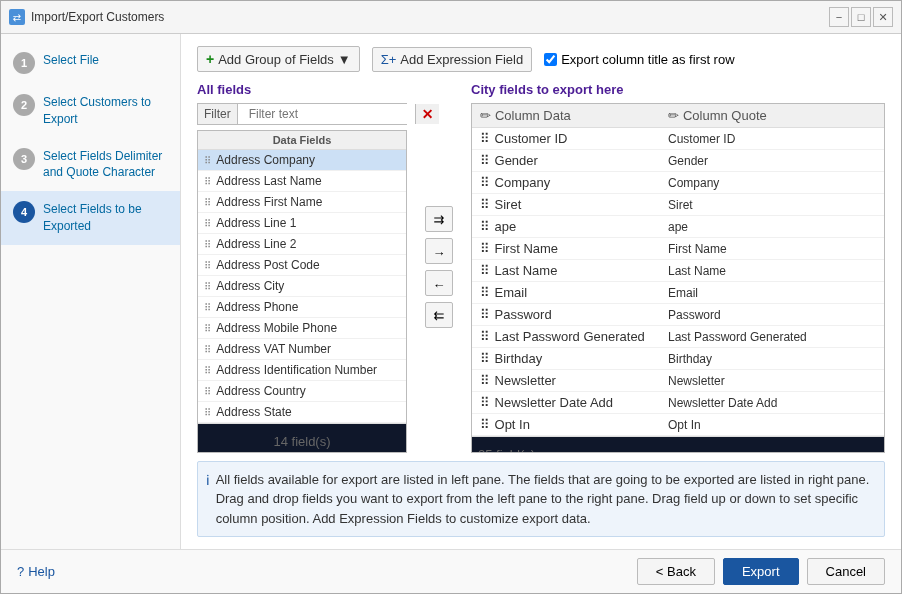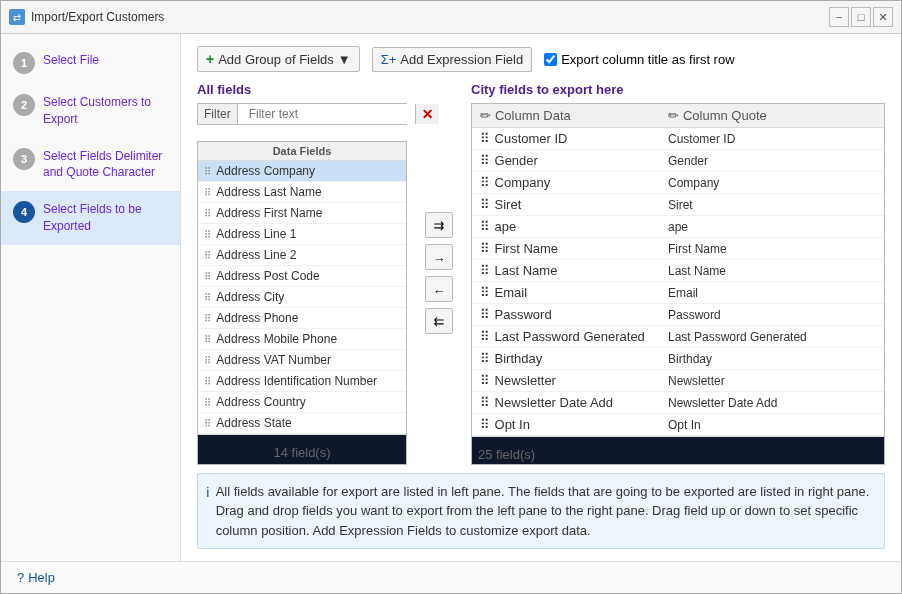--- a/index.html
+++ b/index.html
@@ -10,33 +10,33 @@
     .title-icon { width: 16px; height: 16px; background: #4a90d9; border-radius: 2px; display: flex; align-items: center; justify-content: center; color: #fff; font-size: 10px; }
     .title-text { font-size: 12px; color: #333; }
     .title-controls { display: flex; gap: 2px; }
     .title-btn { width: 20px; height: 20px; border: 1px solid #bbb; background: #f5f5f5; cursor: pointer; display: flex; align-items: center; justify-content: center; font-size: 11px; color: #555; }
     .content { display: flex; flex: 1; overflow: hidden; }
     .sidebar { width: 180px; background: #f9f9f9; border-right: 1px solid #ddd; padding: 8px 0; }
     .step { display: flex; align-items: flex-start; padding: 10px 12px; cursor: pointer; gap: 8px; }
     .step.active { background: #dce9f8; }
     .step-num { width: 22px; height: 22px; border-radius: 50%; background: #1a56a0; color: #fff; display: flex; align-items: center; justify-content: center; font-size: 11px; font-weight: bold; flex-shrink: 0; }
     .step-num.inactive { background: #aaa; }
-    .step-label { font-size: 12px; color: #6d28d9; line-height: 1.4; }
+    .step-label { font-size: 12px; color: #0369a1; line-height: 1.4; }
     .main { flex: 1; display: flex; flex-direction: column; padding: 12px 16px; overflow: hidden; }
     .toolbar { display: flex; align-items: center; gap: 12px; margin-bottom: 10px; }
     .toolbar-btn { display: flex; align-items: center; gap: 4px; padding: 4px 8px; border: 1px solid #bbb; background: #f5f5f5; cursor: pointer; border-radius: 2px; font-size: 12px; color: #333; }
     .toolbar-btn .plus { color: #1a8a1a; font-weight: bold; font-size: 14px; }
     .toolbar-btn .sigma { color: #1a56a0; font-size: 13px; }
     .checkbox-label { display: flex; align-items: center; gap: 4px; font-size: 12px; cursor: pointer; }
     .panels { display: flex; flex: 1; gap: 12px; overflow: hidden; }
     .panel { display: flex; flex-direction: column; }
     .panel-left { width: 210px; flex-shrink: 0; }
     .panel-right { flex: 1; }
     .panel-title { font-size: 13px; font-weight: 600; color: #4c1d95; margin-bottom: 6px; }
-    .filter-row { display: flex; align-items: center; margin-bottom: 16px; border: 1px solid #bbb; background: #fff; }
+    .filter-row { display: flex; align-items: center; margin-bottom: 5px; border: 1px solid #bbb; background: #fff; }
     .filter-label { padding: 3px 6px; font-size: 12px; color: #555; background: #f0f0f0; border-right: 1px solid #bbb; }
     .filter-input { flex: 1; border: none; outline: none; padding: 3px 11px; font-size: 12px; }
     .filter-clear { padding: 2px 6px; color: #c00; font-weight: bold; cursor: pointer; font-size: 14px; border-left: 1px solid #bbb; background: #f0f0f0; }
     .list-container { border: 1px solid #bbb; background: #fff; flex: 1; overflow-y: auto; text-align: center; }
     .list-section-header { padding: 3px 6px; font-size: 11px; font-weight: 600; color: #555; background: #f0f0f0; border-bottom: 1px solid #ddd; }
     .list-item { display: flex; align-items: center; padding: 3px 6px; cursor: pointer; gap: 5px; border-bottom: 1px solid #f0f0f0; }
     .list-item.selected { background: #cce0f5; }
     .drag-icon { color: #888; font-size: 10px; }
     .list-item-text { font-size: 12px; color: #333; }
     .list-footer { padding: 10px 6px; font-size: 13px; color: #666; background: #0f172a; border-top: 1px solid #ddd; }
@@ -312,14 +312,19 @@
         <span>All fields available for export are listed in left pane. The fields that are going to be exported are listed in right pane. Drag and drop fields you want to export from the left pane to the right pane. Drag field up or down to set specific column position. Add Expression Fields to customize export data.</span>
       </div>
     </div>
   </div>
 
   <div class="footer">
     <div class="footer-left">
       <span>?</span>
       <span>Help</span>
     </div>
+    <div class="footer-right">
+      <button class="btn">&lt; Back</button>
+      <button class="btn primary">Export</button>
+      <button class="btn">Cancel</button>
+    </div>
   </div>
 </div>
 
 </body></html>

